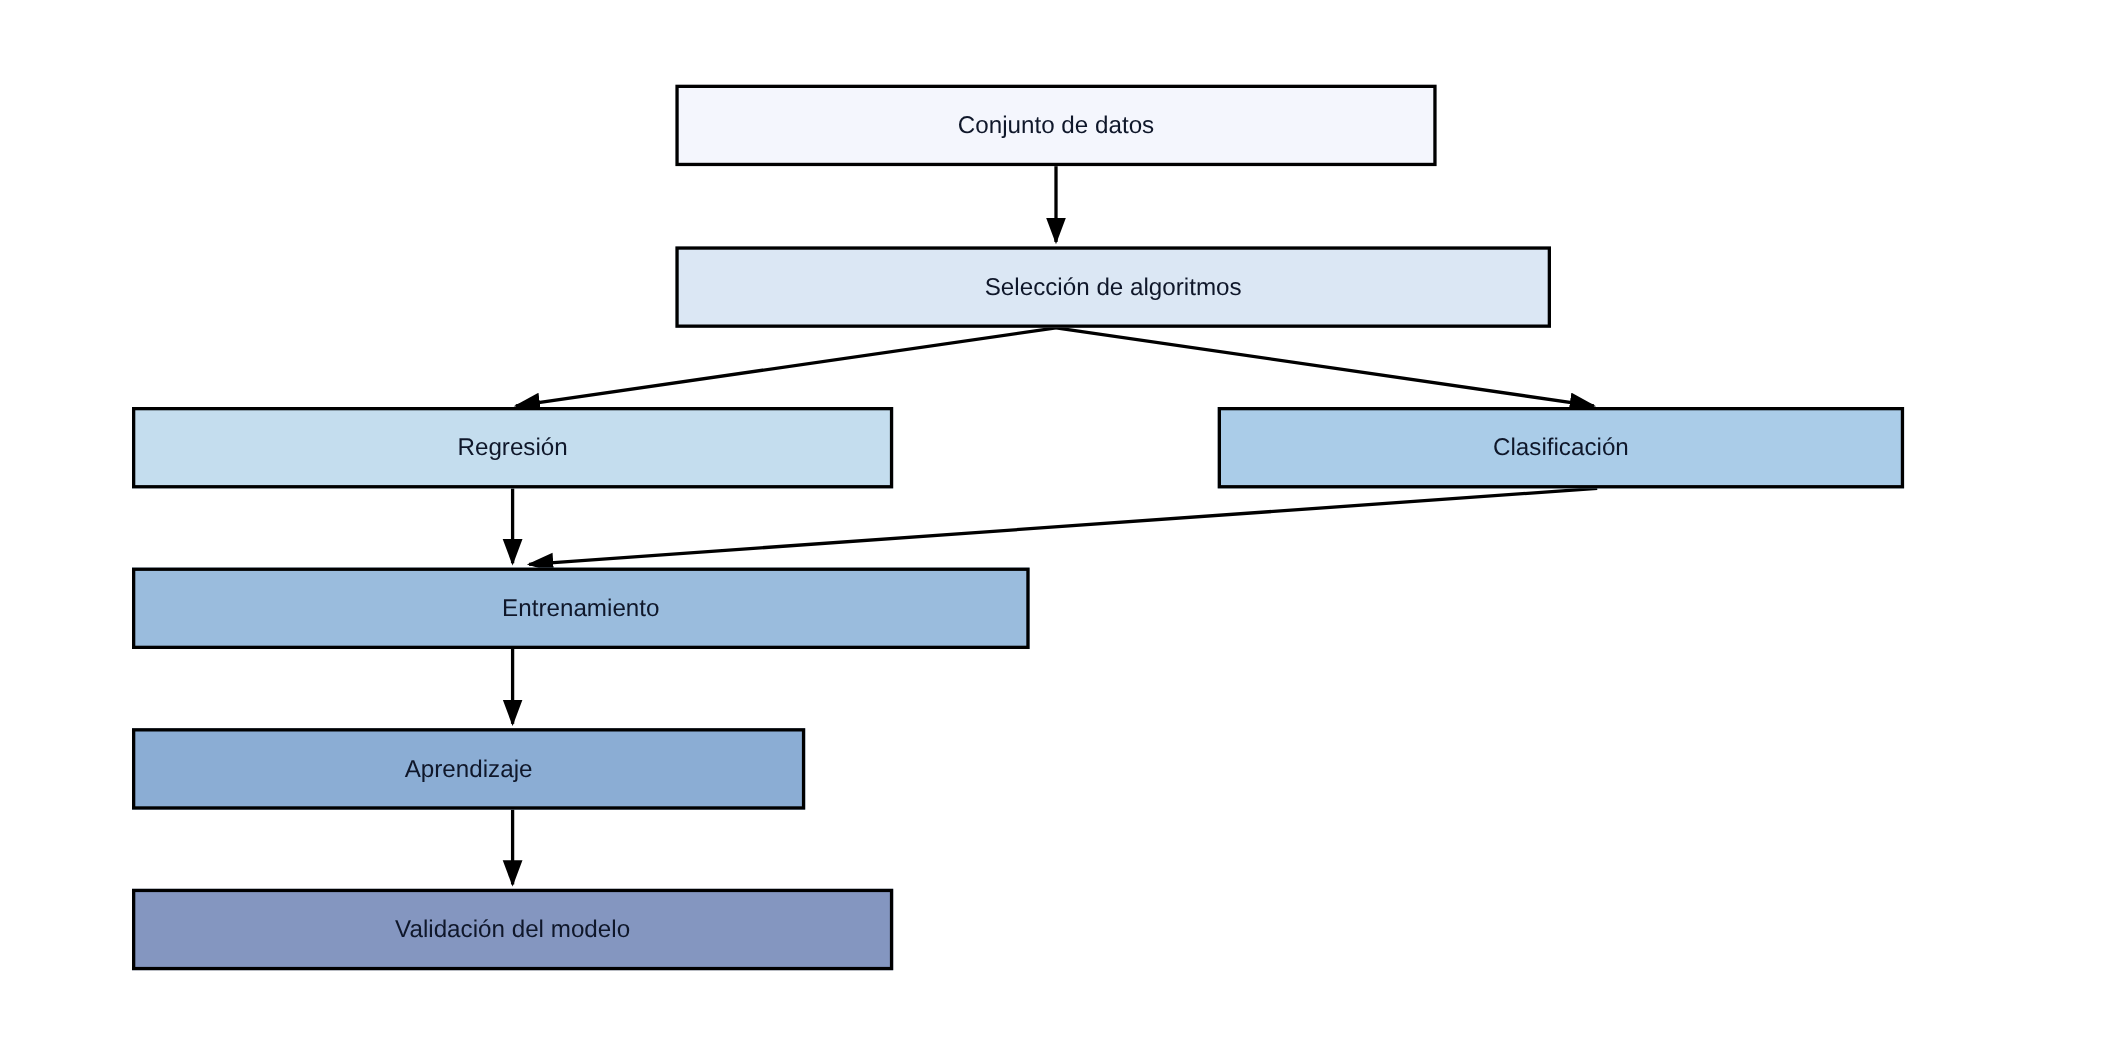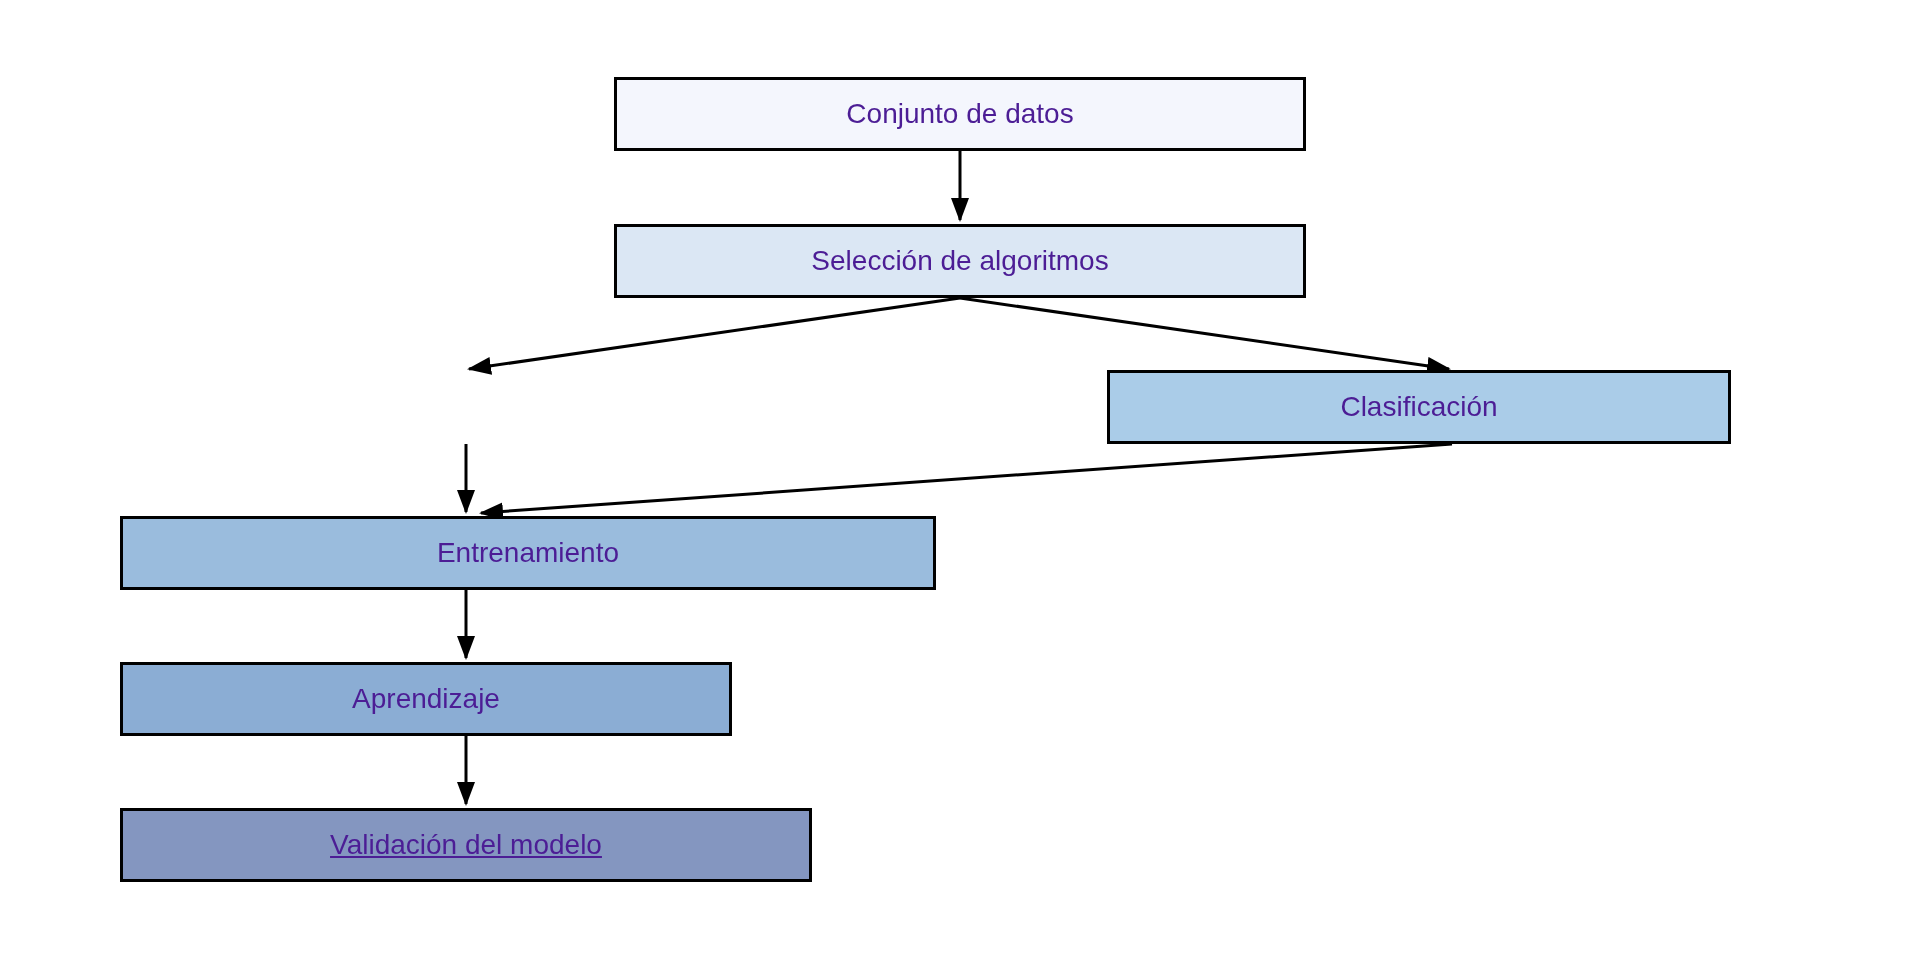--- a/index.html
+++ b/index.html
@@ -27,31 +27,31 @@
     stroke-width: 3;
   }
   .node {
     position: absolute;
     height: 74px;
     border: 3px solid #000000;
     box-sizing: border-box;
     display: flex;
     align-items: center;
     justify-content: center;
-    font-size: 28px;
-    color: #4c1d95;
+    font-size: 22px;
+    color: #0f172a;
     white-space: nowrap;
   }
   #node-dataset            { left: 614px;  top: 77px;  width: 692px; }
-  #node-algorithm-selection{ left: 614px;  top: 224px; width: 692px; }
+  #node-algorithm-selection{ left: 614px;  top: 224px; width: 796px; }
   #node-regression         { left: 120px;  top: 370px; width: 692px; }
   #node-classification     { left: 1107px; top: 370px; width: 624px; }
   #node-training           { left: 120px;  top: 516px; width: 816px; }
   #node-learning           { left: 120px;  top: 662px; width: 612px; }
-  #node-model-validation   { left: 120px;  top: 808px; width: 692px; text-decoration: underline; }
+  #node-model-validation   { left: 120px;  top: 808px; width: 692px; }
 </style>
 </head>
 <body>
 
 <div id="stage">
 
   <svg id="edge-layer" viewBox="0 0 1920 960" xmlns="http://www.w3.org/2000/svg">
     <defs>
       <marker id="ah" markerWidth="28" markerHeight="22" refX="22" refY="9" orient="auto" markerUnits="userSpaceOnUse">
         <path d="M0,0 L24,9 L0,18 z" fill="#000000"></path>
@@ -67,20 +67,23 @@
   </svg>
 
   <div class="node" id="node-dataset" style="background-color: rgb(244, 246, 253);">
     <span>Conjunto de datos</span>
   </div>
 
   <div class="node" id="node-algorithm-selection" style="background-color: rgb(219, 231, 244);">
     <span>Selección de algoritmos</span>
   </div>
 
+  <div class="node" id="node-regression" style="background-color: rgb(196, 221, 238);">
+    <span>Regresión</span>
+  </div>
 
   <div class="node" id="node-classification" style="background-color: rgb(170, 204, 232);">
     <span>Clasificación</span>
   </div>
 
   <div class="node" id="node-training" style="background-color: rgb(154, 188, 221);">
     <span>Entrenamiento</span>
   </div>
 
   <div class="node" id="node-learning" style="background-color: rgb(139, 173, 212);">

